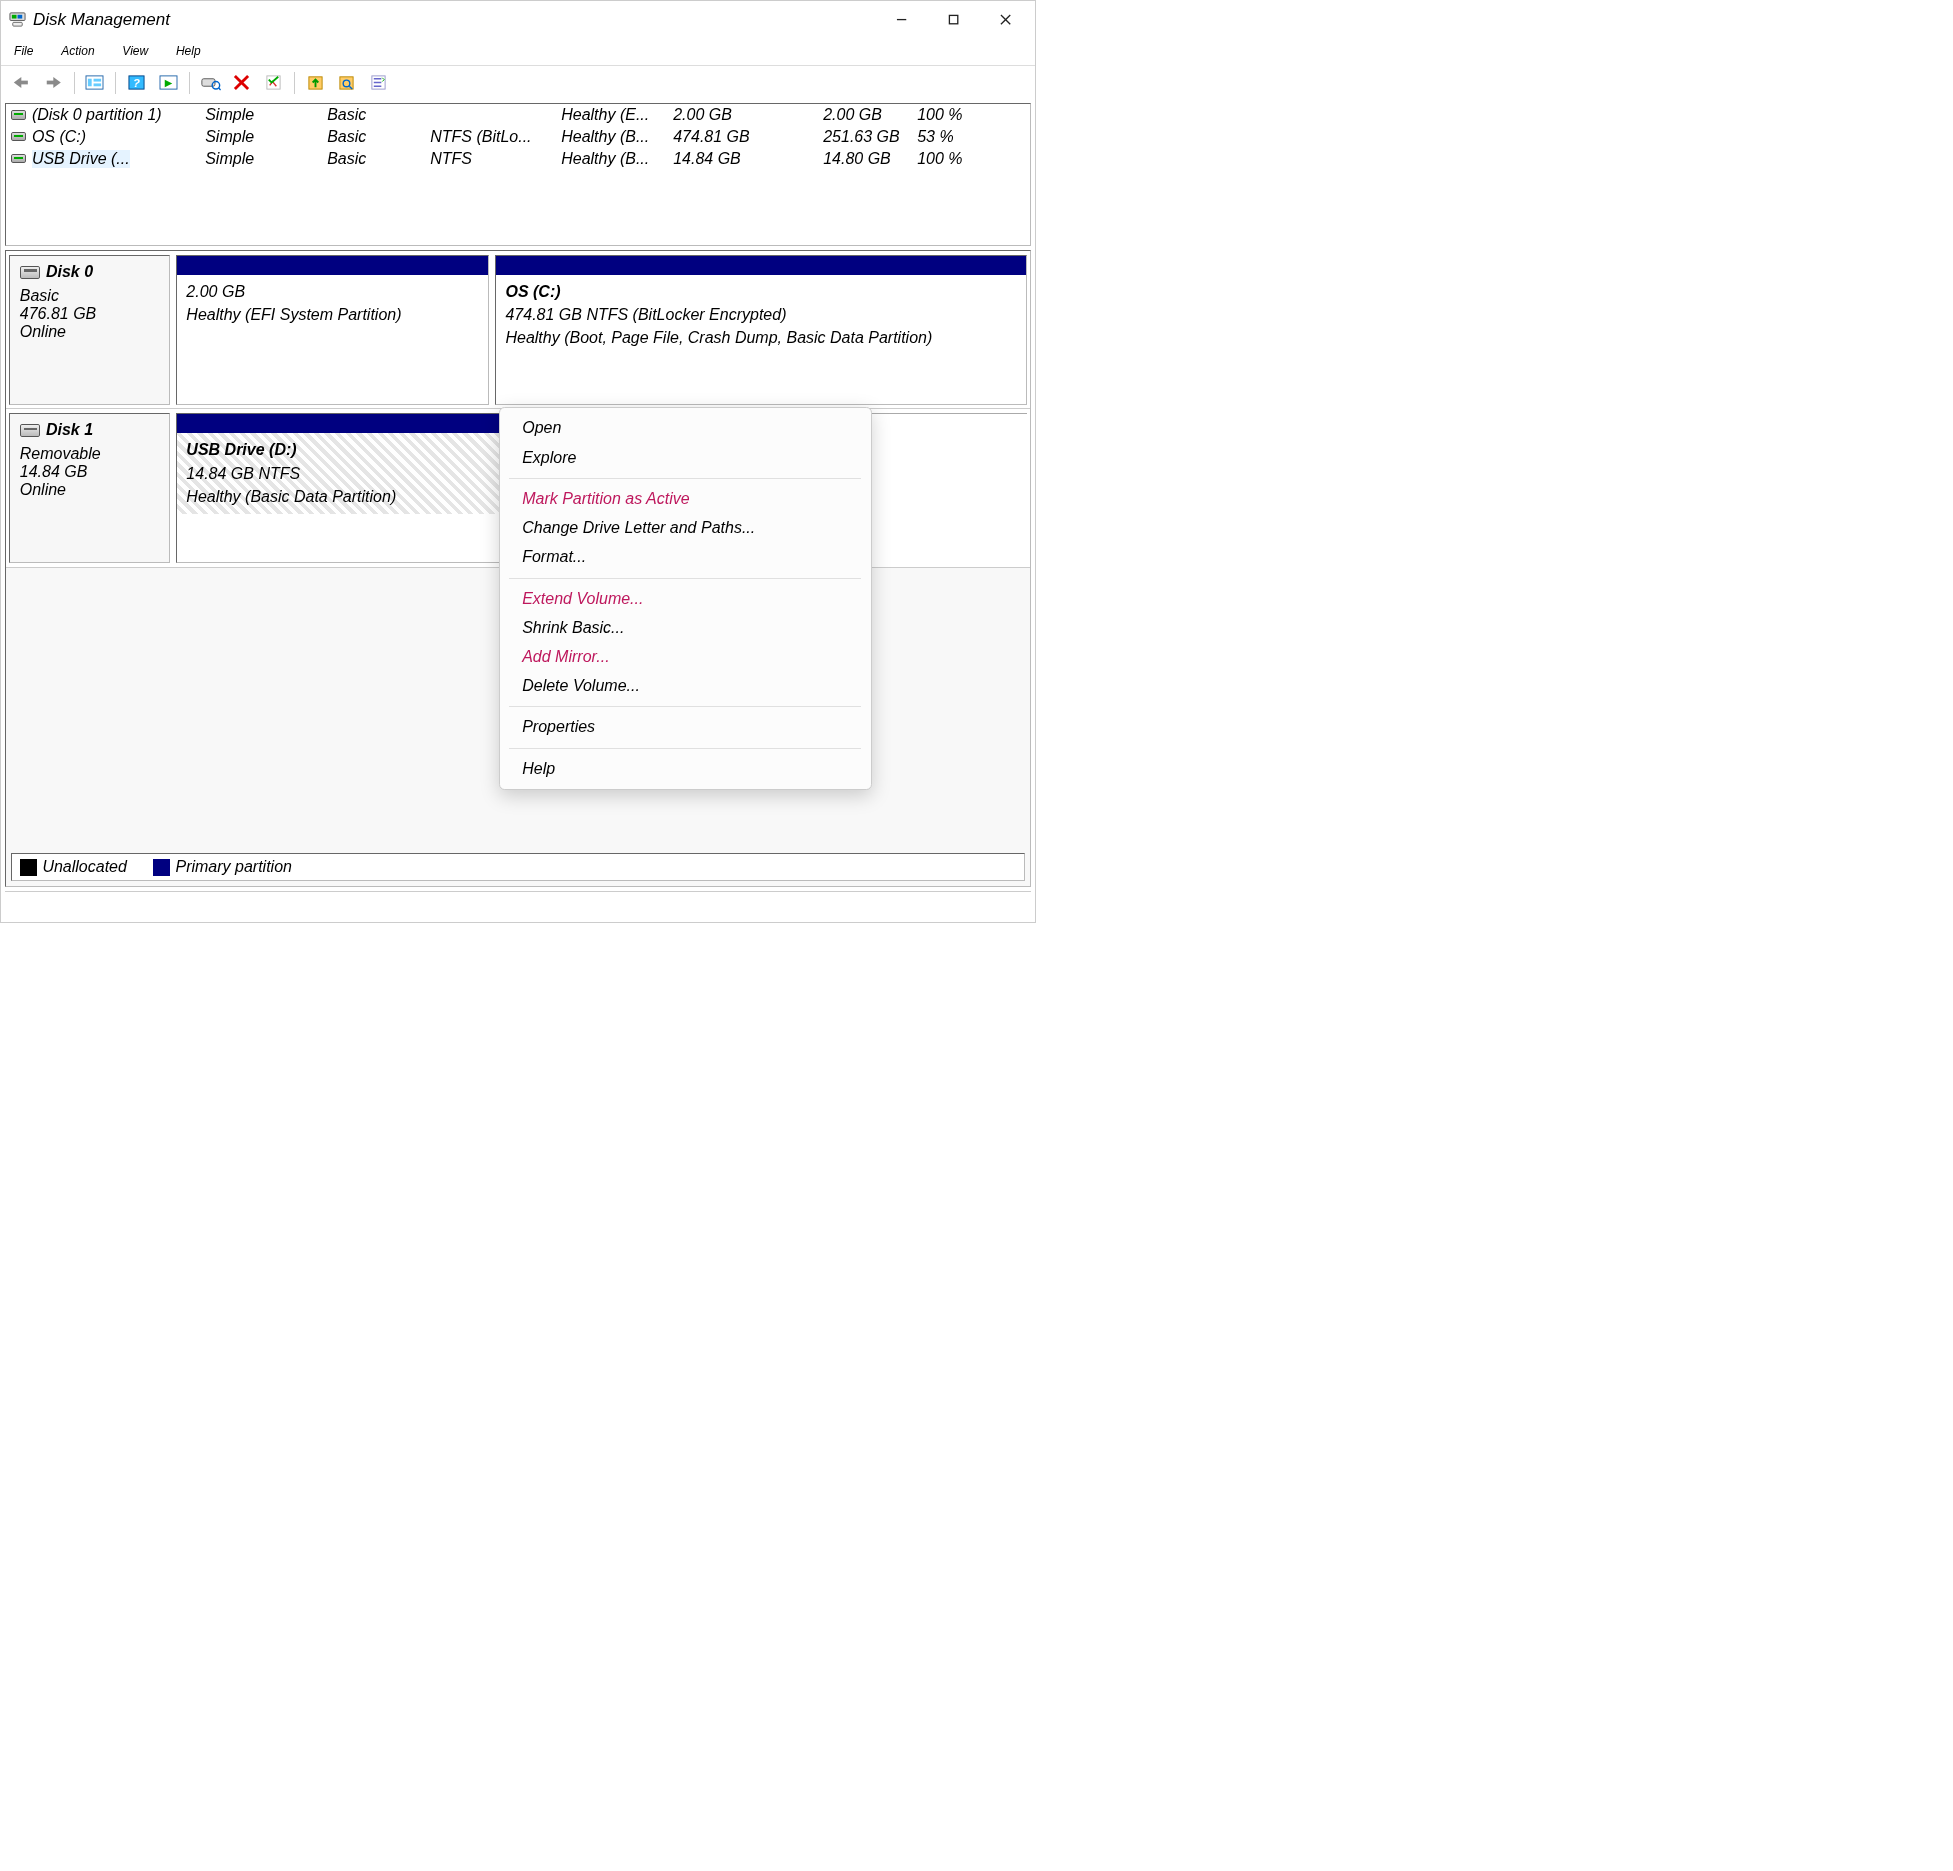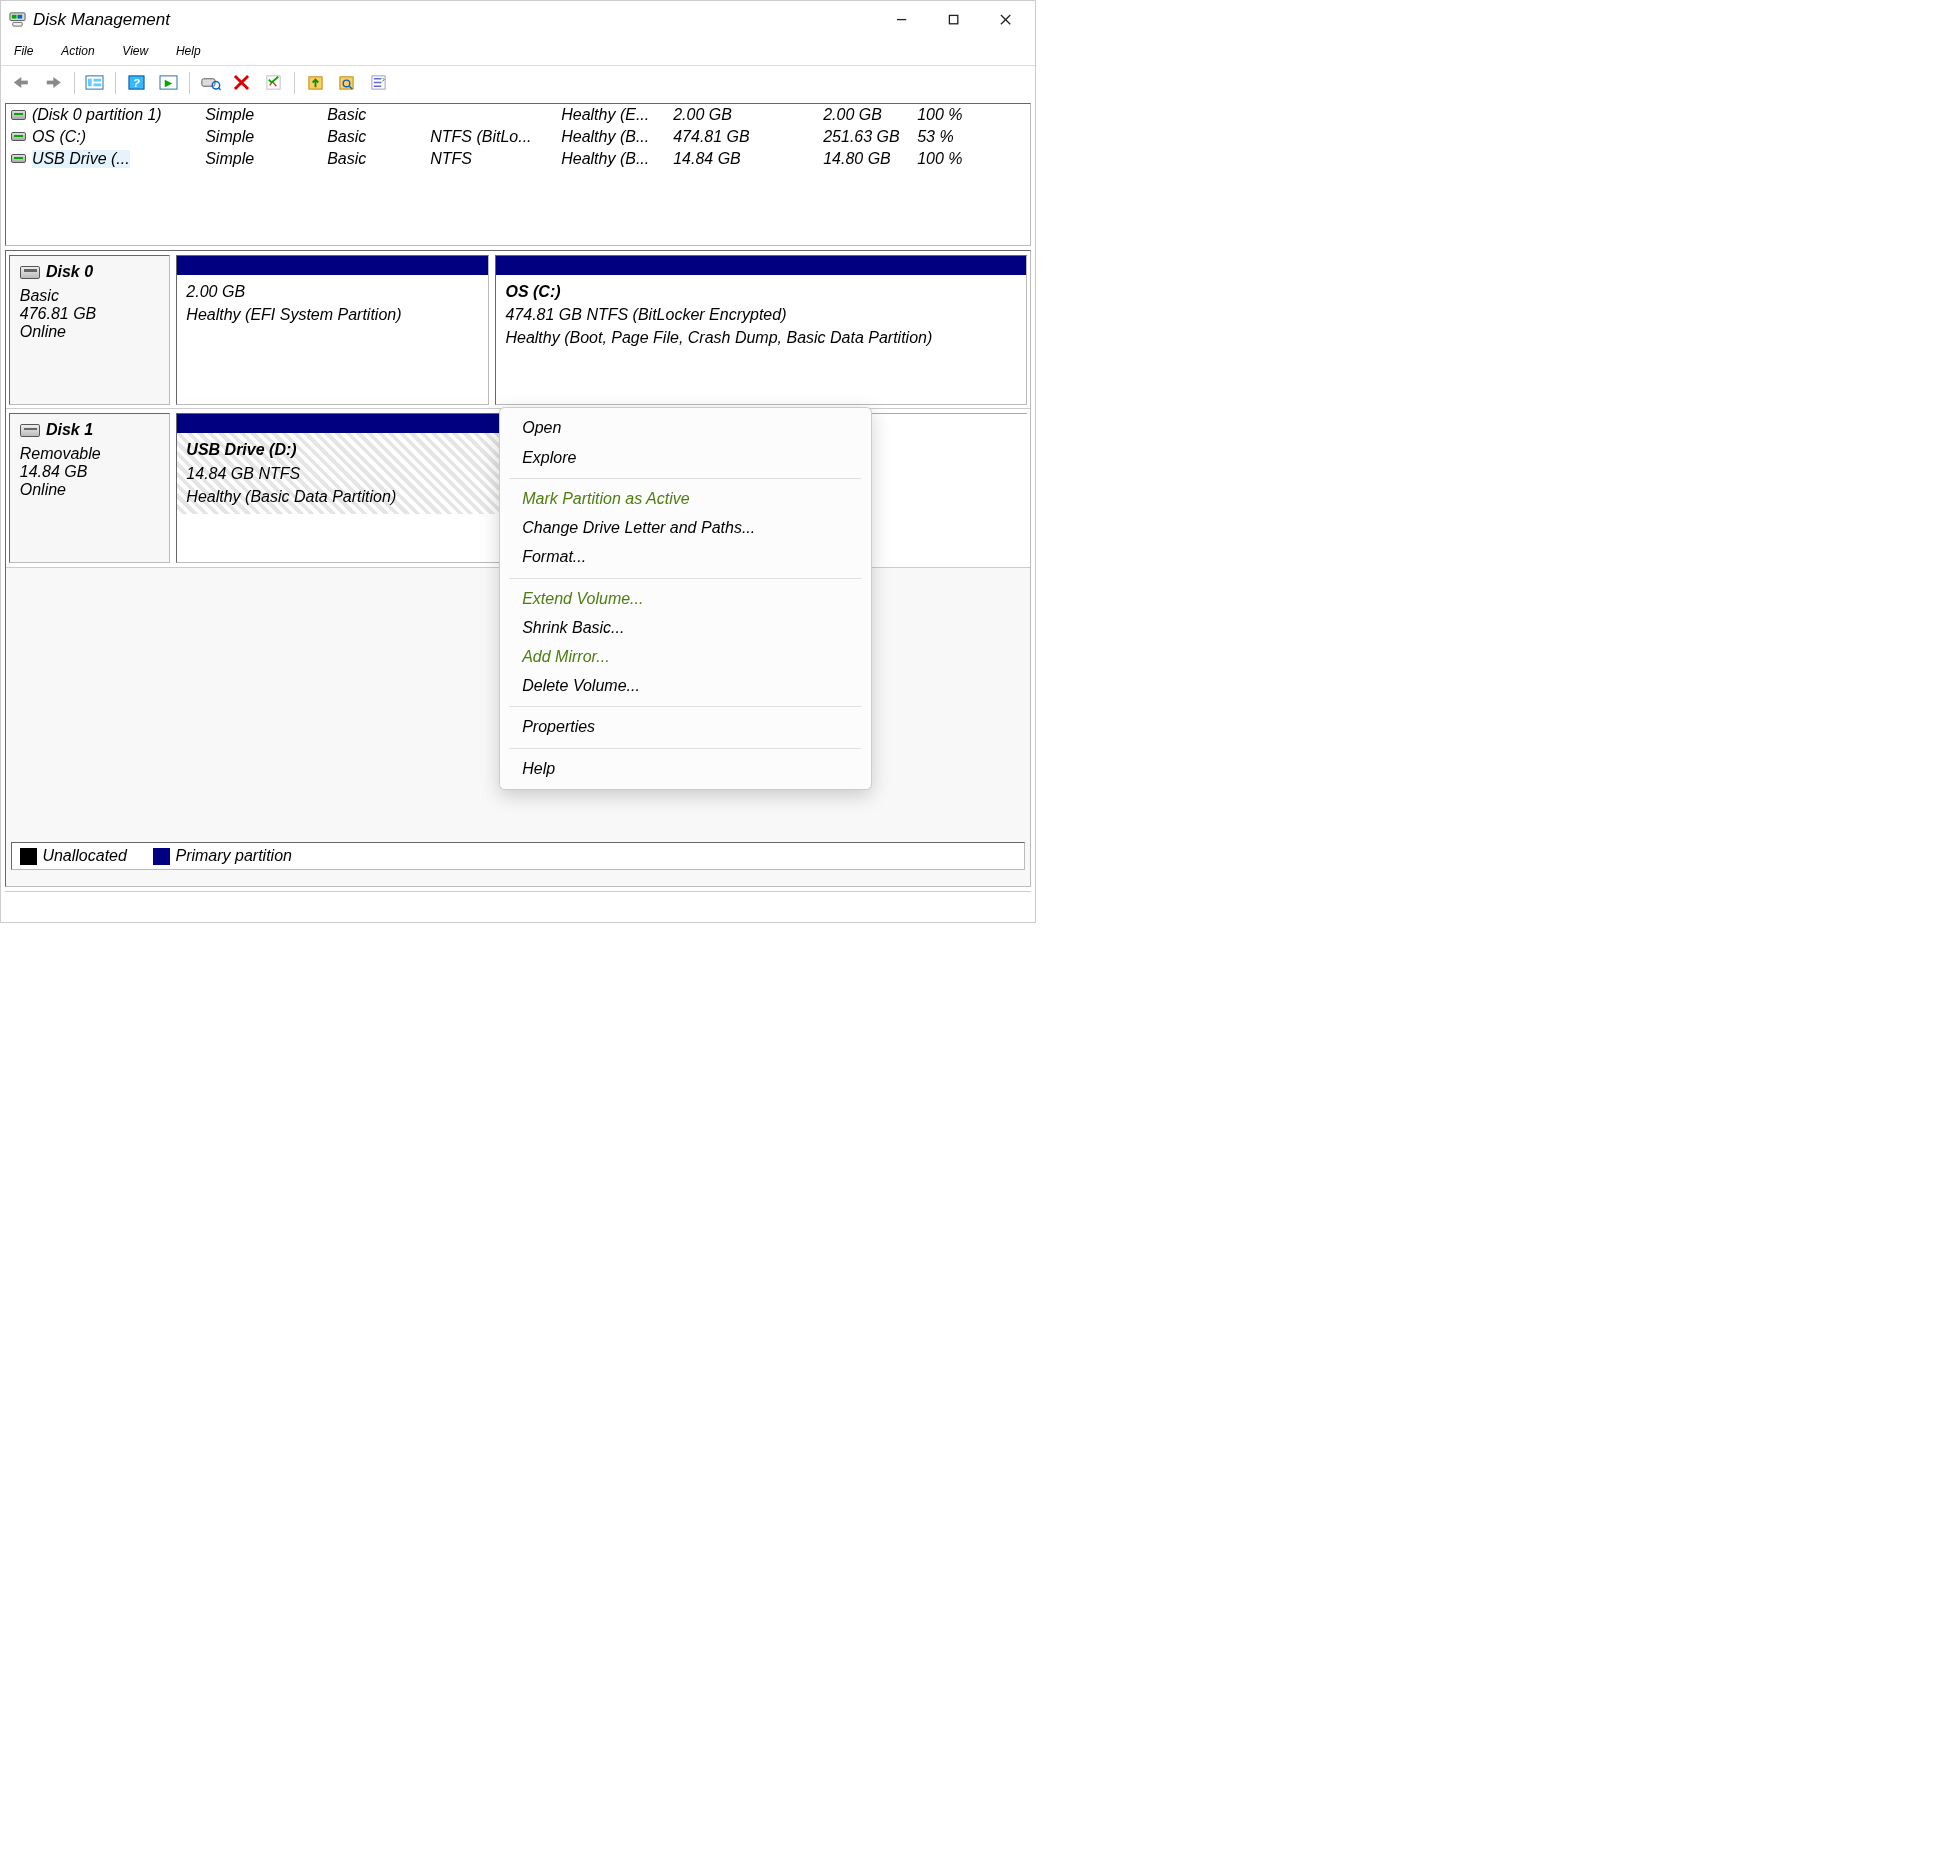--- a/index.html
+++ b/index.html
@@ -97,42 +97,42 @@
   .part-header { height:19px; background:#000080; }
   .part-body { padding:5.6px 9.4px; font-size:16px; line-height:1.45; }
   .part-body b { font-weight:600; }
   .hatched .part-body {
     background: repeating-linear-gradient(45deg, #fff 0 3.7px, #e5e5e5 3.7px 7.5px);
   }
   .disk-emptycol { width:211px; border-top:0.9px solid #aaa; }
 
   
   .legend {
-    position:absolute; left:5.6px; right:5.6px; bottom:16px;
+    position:absolute; left:5.6px; right:5.6px; bottom:5px;
     background:#fff; border:0.9px inset #bbb; border-width:1.9px;
     padding:3.7px 7.5px; display:flex; gap:26px; align-items:center;
     font-size:16px;
   }
   .swatch { width:17px; height:17px; display:inline-block; vertical-align:middle; margin-right:5.6px; }
   .sw-unalloc { background:#000; }
   .sw-primary { background:#000080; }
 
   
   .statusbar { height:28px; border-top:0.9px solid #ccc; margin:3.7px; }
 
   
   .ctx-menu {
     position:absolute; left:493px; top:-1.9px; width:373px;
     background:#fcfcfc; border:0.9px solid #ccc; border-radius:5.6px;
     box-shadow:0 5.6px 19px rgba(0,0,0,.18);
     padding:5.6px 0;
     font-size:16px;
   }
   .ctx-item { padding:5.6px 22.5px; white-space:nowrap; }
-  .ctx-item.disabled { color:#4d7c0f; }
+  .ctx-item.disabled { color:#be185d; }
   .ctx-sep { height:0.9px; background:#e0e0e0; margin:5.6px 9.4px; }
 </style>
 </head>
 <body>
 
 <div class="window">
 
   <div class="titlebar">
     <div class="left">
       <span class="app-icon">

